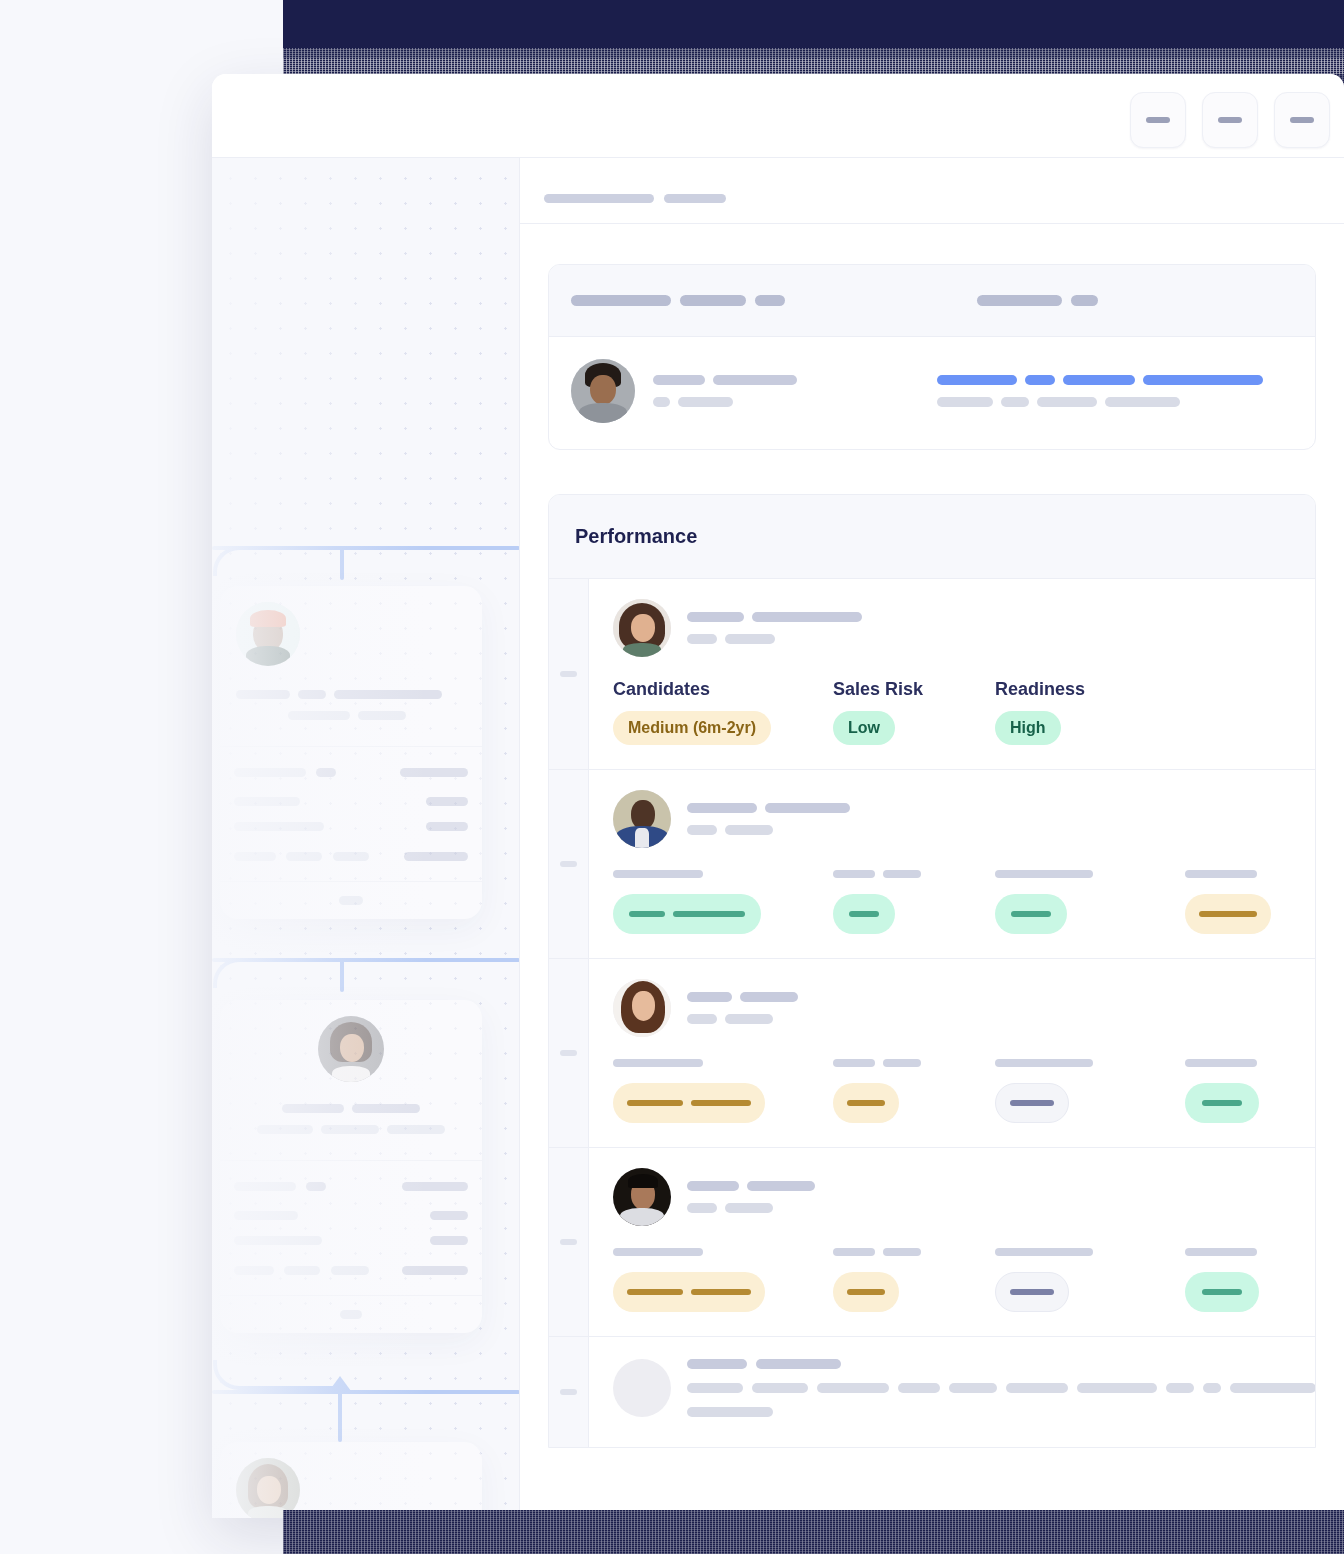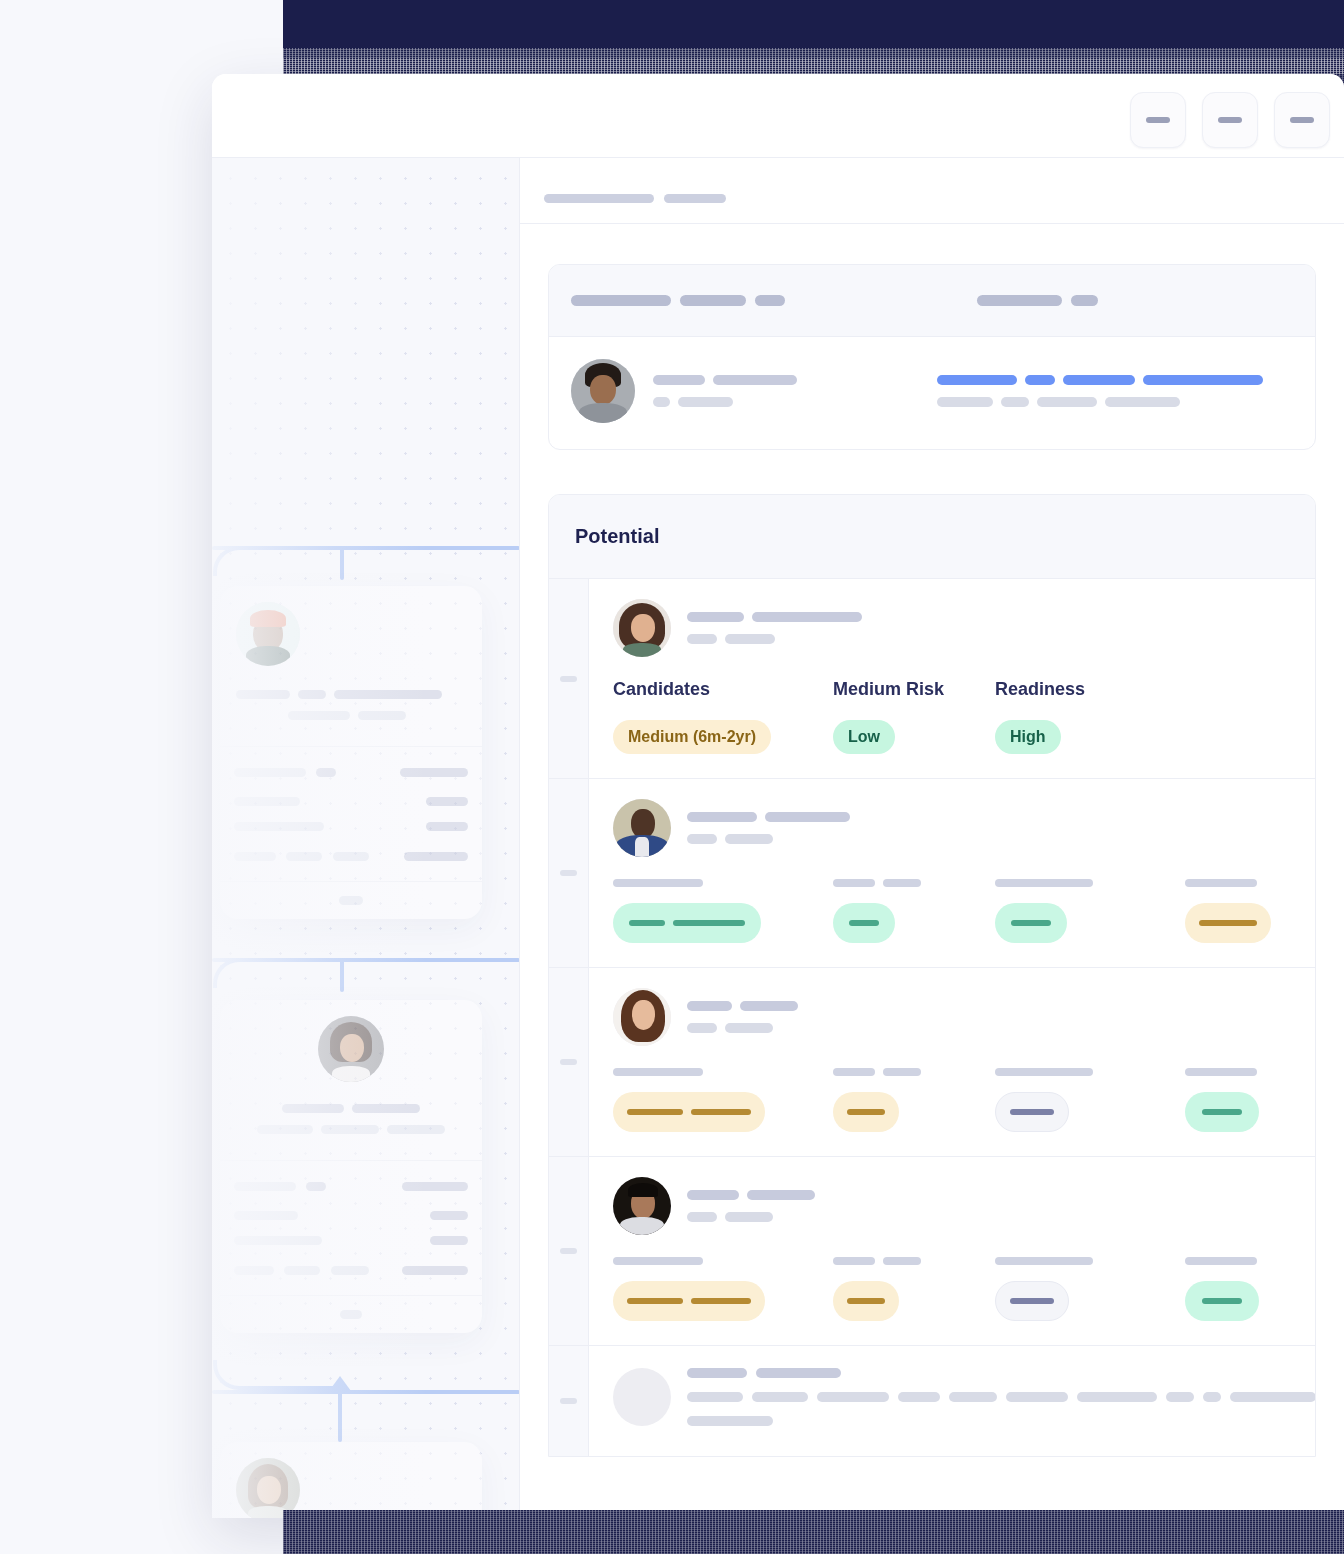--- a/index.html
+++ b/index.html
@@ -258,21 +258,21 @@
     grid-template-columns: 220px 162px 190px 1fr;
     margin-top: 22px;
     align-items: start;
   }
   .m-label {
     font-size: 18px; font-weight: 600; color: #2b2f5e;
     white-space: nowrap;
   }
   .badge {
     display: inline-flex; align-items: center; justify-content: center;
-    margin-top: 20px;
+    margin-top: 11px;
     height: 34px;
     padding: 0 15px;
     border-radius: 18px;
     font-size: 16px;
     font-weight: 600;
     white-space: nowrap;
   }
   .badge.amber { background: #fcefd3; color: #8a6516; }
   .badge.green { background: #c6f6e0; color: #17624a; }
   .badge.gray  { background: #f4f5f9; color: #3f4470; border: 1px solid #e6e8f0; }
@@ -552,21 +552,21 @@
                 <span class="lb soft" style="width:28px;"></span>
                 <span class="lb soft" style="width:60px;"></span>
                 <span class="lb soft" style="width:75px;"></span>
               </div>
             </div>
           </div>
         </div>
 
         <div class="cand">
           <div class="cand-head">
-            <div class="cand-title">Potential</div>
+            <div class="cand-title">Performance</div>
           </div>
 
           <div class="crow">
             <div class="gutter">
               <span class="gut-dash"></span>
             </div>
             <div class="cbody">
               <div class="cperson">
                 <div class="cp-avatar">
                   <span class="face">
@@ -586,21 +586,21 @@
                     <span class="lb soft" style="width:50px;"></span>
                   </div>
                 </div>
               </div>
               <div class="metrics">
                 <div>
                   <div class="m-label">Candidates</div>
                   <div class="badge amber">Medium (6m-2yr)</div>
                 </div>
                 <div>
-                  <div class="m-label">Medium Risk</div>
+                  <div class="m-label">Sales Risk</div>
                   <div class="badge green">Low</div>
                 </div>
                 <div>
                   <div class="m-label">Readiness</div>
                   <div class="badge green">High</div>
                 </div>
               </div>
             </div>
           </div>
 

